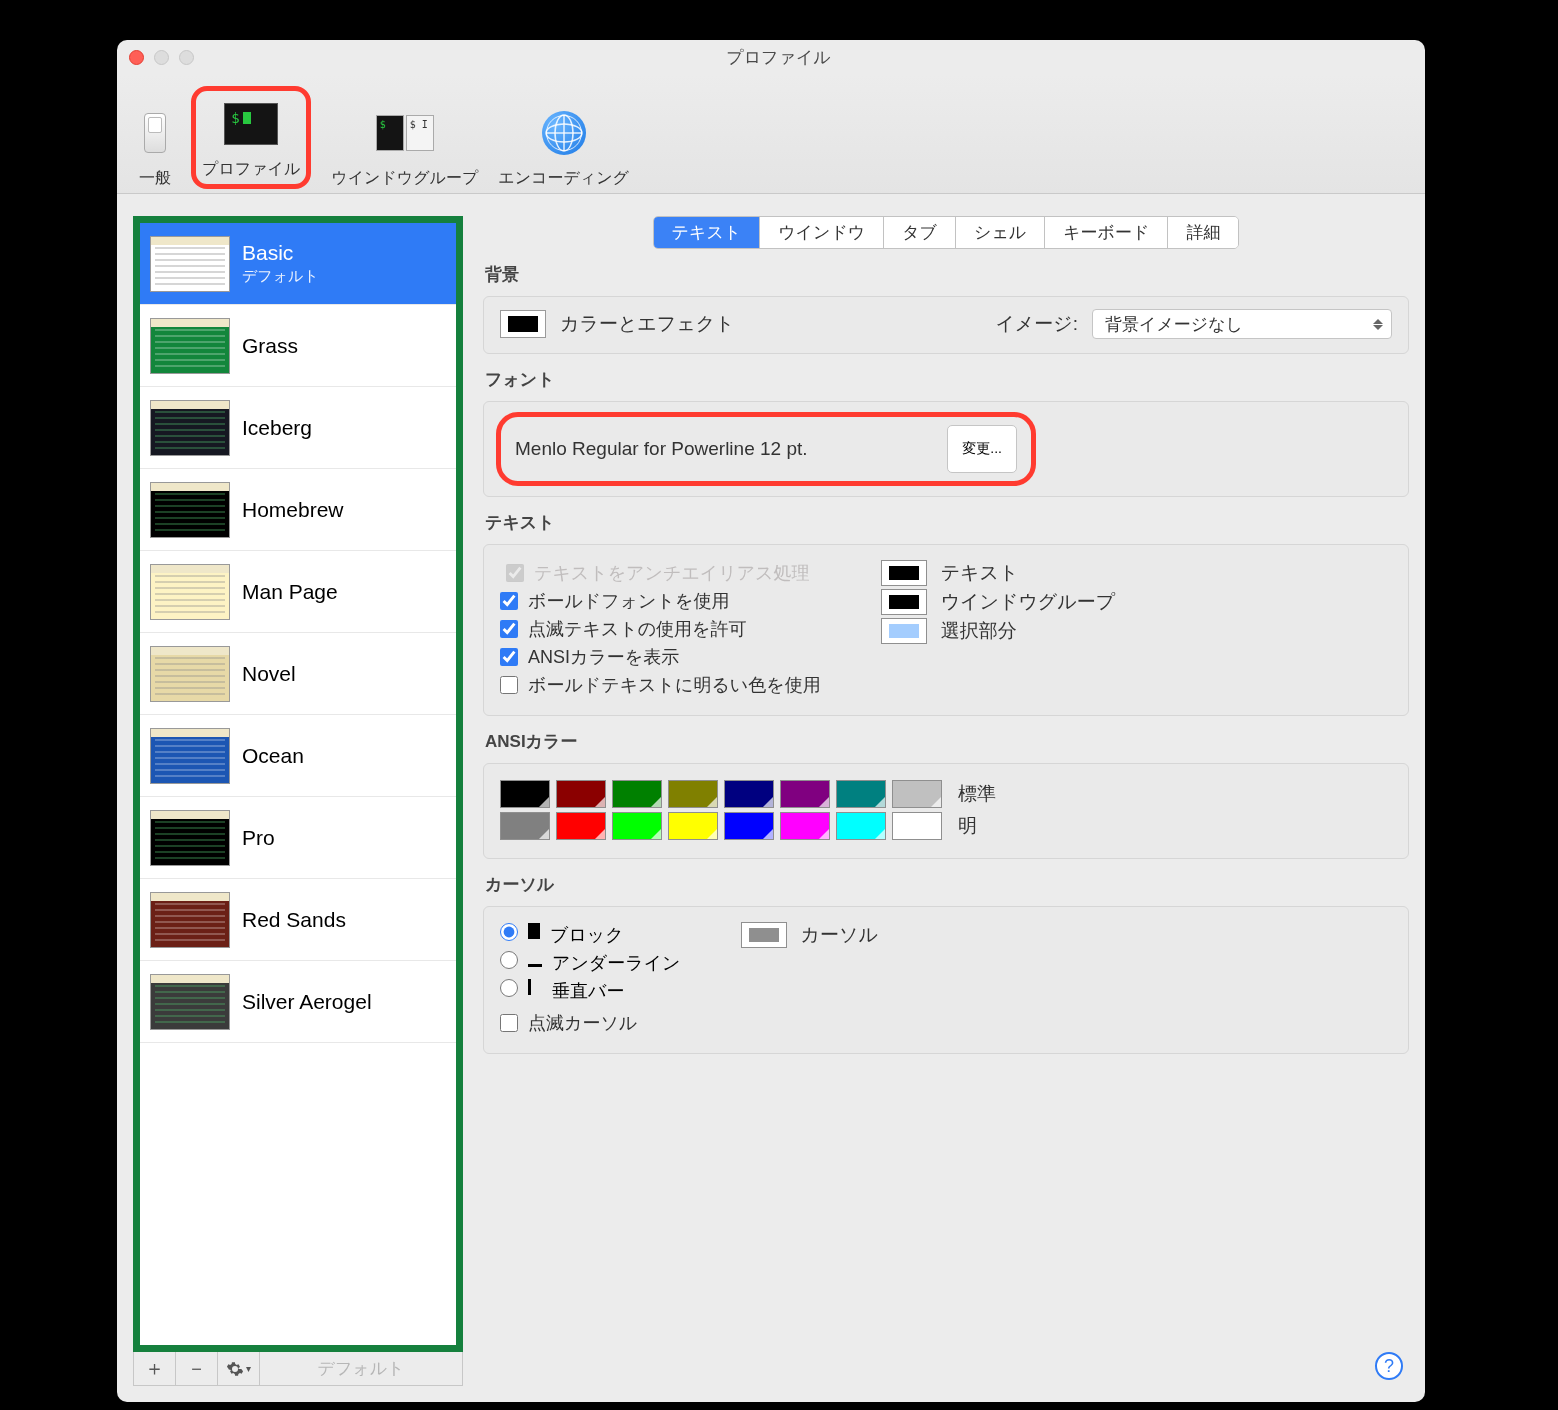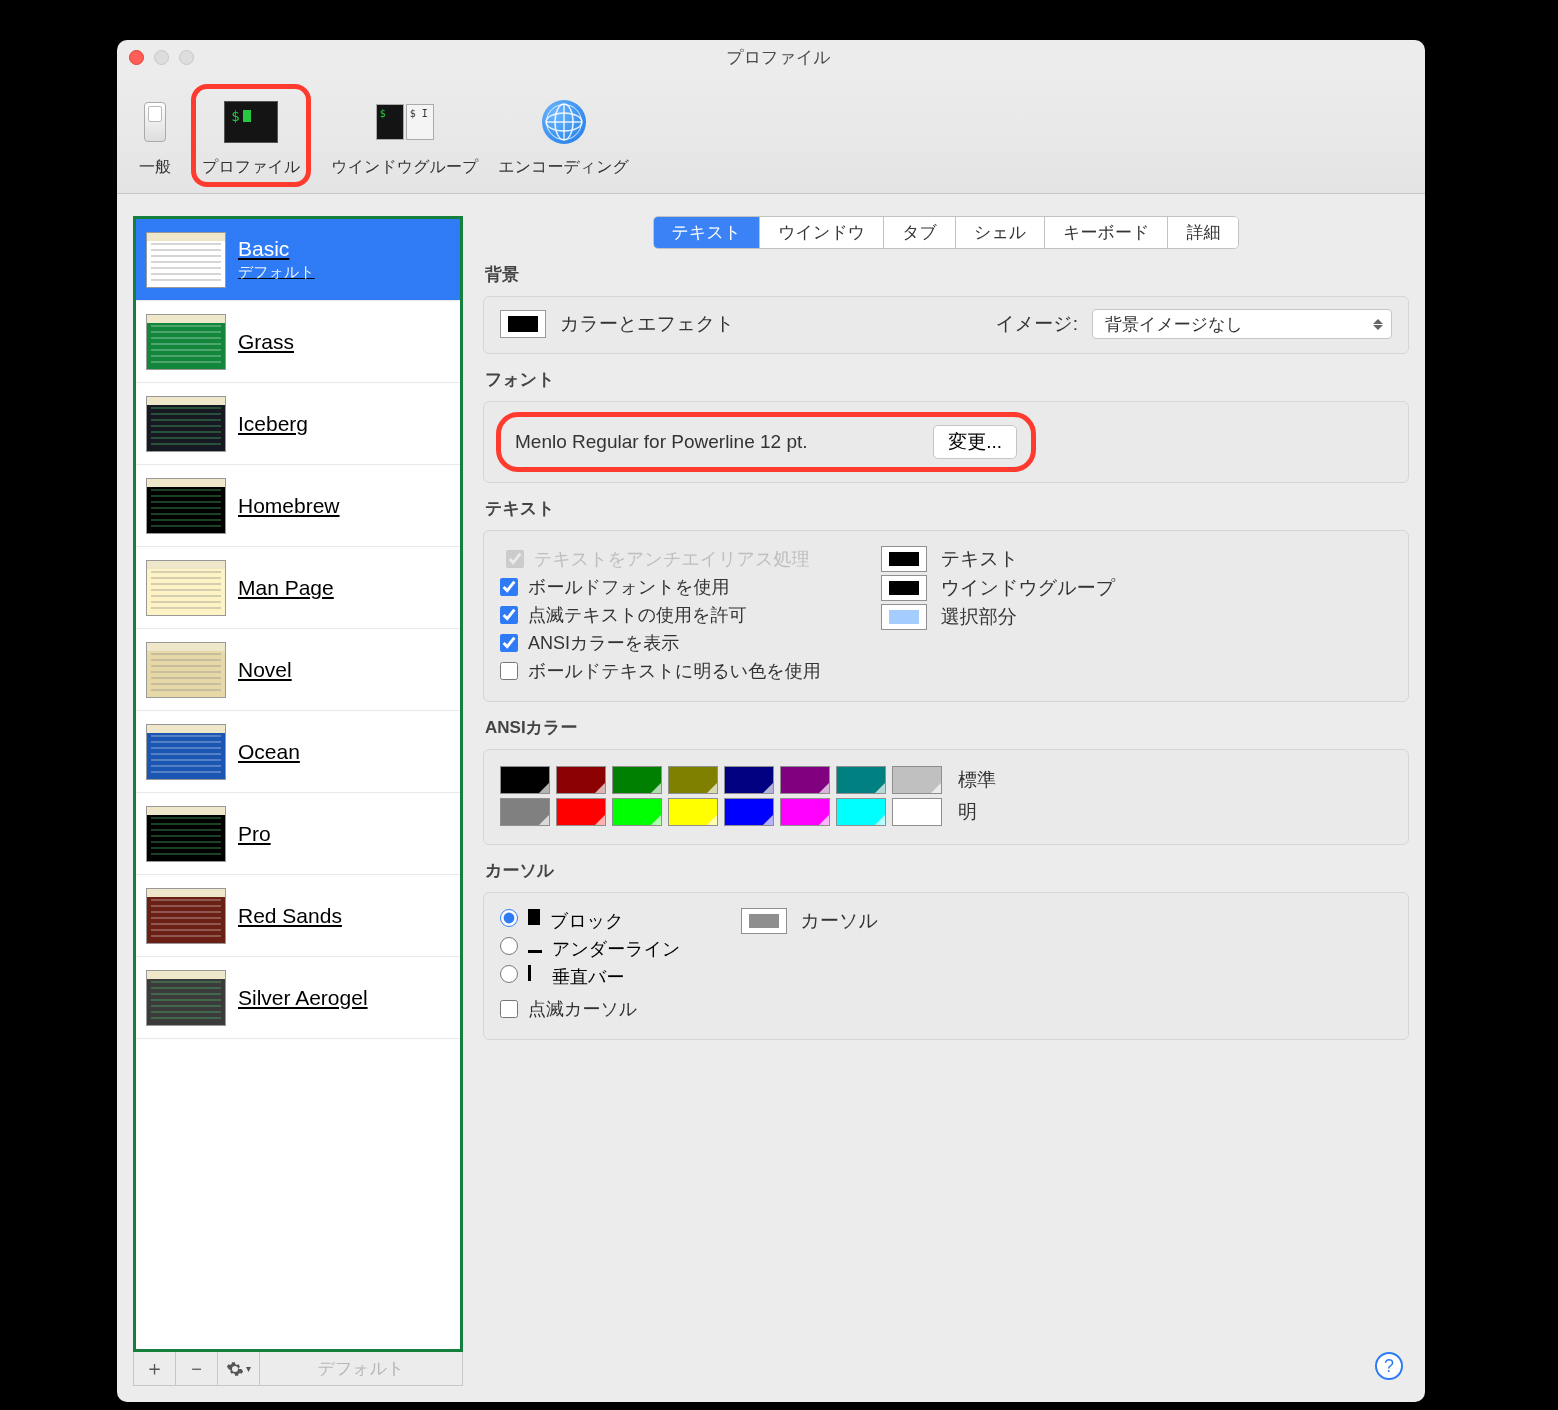--- a/index.html
+++ b/index.html
@@ -8,21 +8,21 @@
     position:absolute; left:117px; top:40px; width:1308px; height:1362px;
     background:#ececec; border-radius:10px; box-shadow:0 30px 60px rgba(0,0,0,.55);
     overflow:hidden;
   }
   .titlebar { height:34px; display:flex; align-items:center; padding:0 12px; }
   .traffic { display:flex; gap:10px; }
   .dot { width:15px; height:15px; border-radius:50%; }
   .dot.red { background:#ff5f57; border:1px solid #e33e32; }
   .dot.grey { background:#ddd; border:1px solid #c7c7c7; }
   .wintitle { flex:1; text-align:center; font-size:17px; color:#4a4a4a; margin-left:-50px;}
-  .toolbar { height:120px; display:flex; align-items:center; padding:4px 12px 0 12px; gap:0; border-bottom:1px solid #c9c9c9; background:linear-gradient(#ececec,#e4e4e4);}
+  .toolbar { height:120px; display:flex; align-items:flex-end; padding:4px 12px 0 12px; gap:0; border-bottom:1px solid #c9c9c9; background:linear-gradient(#ececec,#e4e4e4);}
   .toolbtn { display:flex; flex-direction:column; align-items:center; width:auto; padding:4px 10px; cursor:default;}
   .toolbtn .iconwrap{height:58px;display:flex;align-items:center;justify-content:center;}
   .toolbtn .lbl { font-size:16px; color:#333; margin-top:6px;}
   .toolbtn.sel { }
   .red-ring { border:5px solid #ff3b30; border-radius:16px; padding:4px 6px; }
   
   .ic-switch{width:22px;height:40px;background:linear-gradient(#fff,#ddd);border:1px solid #aaa;border-radius:4px;position:relative;}
   .ic-switch::after{content:"";position:absolute;left:3px;right:3px;top:3px;height:14px;background:#fff;border:1px solid #bbb;border-radius:2px;}
   .ic-term{width:54px;height:42px;background:#141414;border:1px solid #555;position:relative;}
   .ic-term::before{content:"$";position:absolute;left:6px;top:6px;color:#28c840;font:14px monospace;}
@@ -33,21 +33,21 @@
   .ic-wgroup .mini::before{content:"$";position:absolute;left:3px;top:3px;font:10px monospace;}
   .ic-wgroup .mini.dark::before{color:#28c840;}
   .ic-wgroup .mini:not(.dark)::before{color:#333;content:"$ I";}
   .ic-globe{width:44px;height:44px;border-radius:50%;background:radial-gradient(circle at 30% 30%,#6bb7ff,#1b78e5);position:relative;display:flex;align-items:center;justify-content:center;}
   .ic-globe::before{content:"";position:absolute;inset:4px;border:1.5px solid rgba(255,255,255,.8);border-radius:50%;}
   .ic-globe svg{position:absolute;}
 
   .body { position:absolute; top:158px; left:0; right:0; bottom:0; display:flex; padding:18px 16px 16px 16px; gap:20px;}
   
   .sidebar { width:330px; display:flex; flex-direction:column; }
-  .proflist { flex:1; background:#fff; border:3px solid #15803d; overflow:auto;text-decoration:underline;}
+  .proflist { flex:1; background:#fff; border:7px solid #15803d; overflow:auto;}
   .prof { display:flex; align-items:center; height:82px; padding:6px 10px; gap:12px; border-bottom:1px solid #e8e8e8;}
   .prof.sel { background:#2f7bf6; color:#fff;}
   .prof .thumb{width:80px;height:56px;border:1px solid #999;flex:none;position:relative;overflow:hidden;}
   .prof .thumb .bar{position:absolute;left:0;right:0;top:0;height:8px;background:#efe7c9;}
   .prof .name{font-size:21px;}
   .prof .sub{font-size:15px;opacity:.9;}
   .prof .col{display:flex;flex-direction:column;gap:2px;}
   .listtools{height:34px;display:flex;border:1px solid #c7c7c7;border-top:none;}
   .listtools .cell{width:42px;display:flex;align-items:center;justify-content:center;border-right:1px solid #c7c7c7;font-size:20px;color:#555;}
   .listtools .cell.gear svg{width:18px;height:18px;}
@@ -66,21 +66,21 @@
   .well .inner{width:30px;height:16px;background:#000;}
   .lbllg{font-size:19px;color:#333;}
   .spacer{flex:1;}
   .select{display:flex;align-items:center;justify-content:space-between;width:300px;height:30px;background:#fff;border:1px solid #c5c5c5;border-radius:4px;padding:0 8px 0 12px;font-size:17px;color:#333;}
   .select .chev{display:flex;flex-direction:column;gap:1px;}
   .select .chev span{width:0;height:0;border-left:5px solid transparent;border-right:5px solid transparent;}
   .select .chev .up{border-bottom:5px solid #666;}
   .select .chev .dn{border-top:5px solid #666;}
   .fontbox{border:5px solid #ff3b30;border-radius:22px;padding:8px 14px;display:flex;align-items:center;gap:16px;width:540px;}
   .fonttxt{font-size:19px;color:#333;flex:1;}
-  .btn{background:#fff;border:1px solid #c5c5c5;border-radius:5px;padding:3px 14px;font-size:19px;}
+  .btn{background:#fff;border:1px solid #c5c5c5;border-radius:5px;padding:14px 14px;font-size:14px;}
   .chk{display:flex;align-items:center;gap:10px;font-size:18px;color:#333;margin:4px 0;}
   .chk input{width:18px;height:18px;accent-color:#2f7bf6;}
   .chk.dis{color:#c0bdbd;padding-left:6px;}
   .colorwellrow{display:flex;align-items:center;gap:14px;margin:3px 0;}
   .cw{width:46px;height:26px;border:1px solid #8f8f8f;background:#fff;display:flex;align-items:center;justify-content:center;}
   .cw .c{width:30px;height:14px;}
   .twocol{display:flex;gap:60px;}
   .ansi{display:flex;align-items:center;gap:6px;margin:4px 0;}
   .ansi .sw{width:50px;height:28px;border:1px solid #8f8f8f;position:relative;}
   .ansi .sw::after{content:"";position:absolute;right:0;bottom:0;width:0;height:0;border-left:10px solid transparent;border-bottom:10px solid rgba(255,255,255,.7);}

